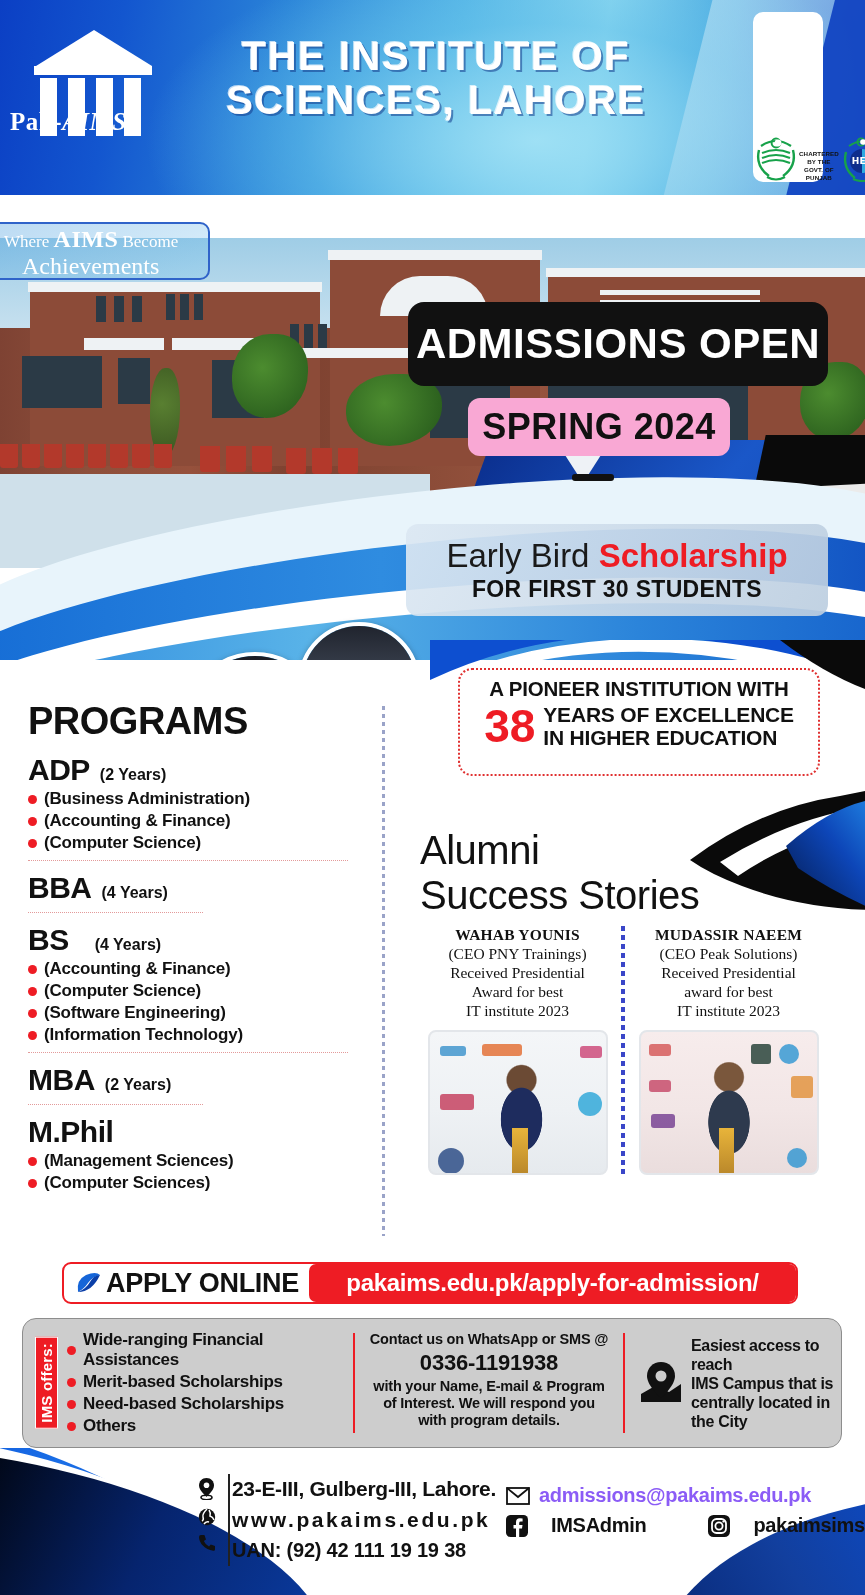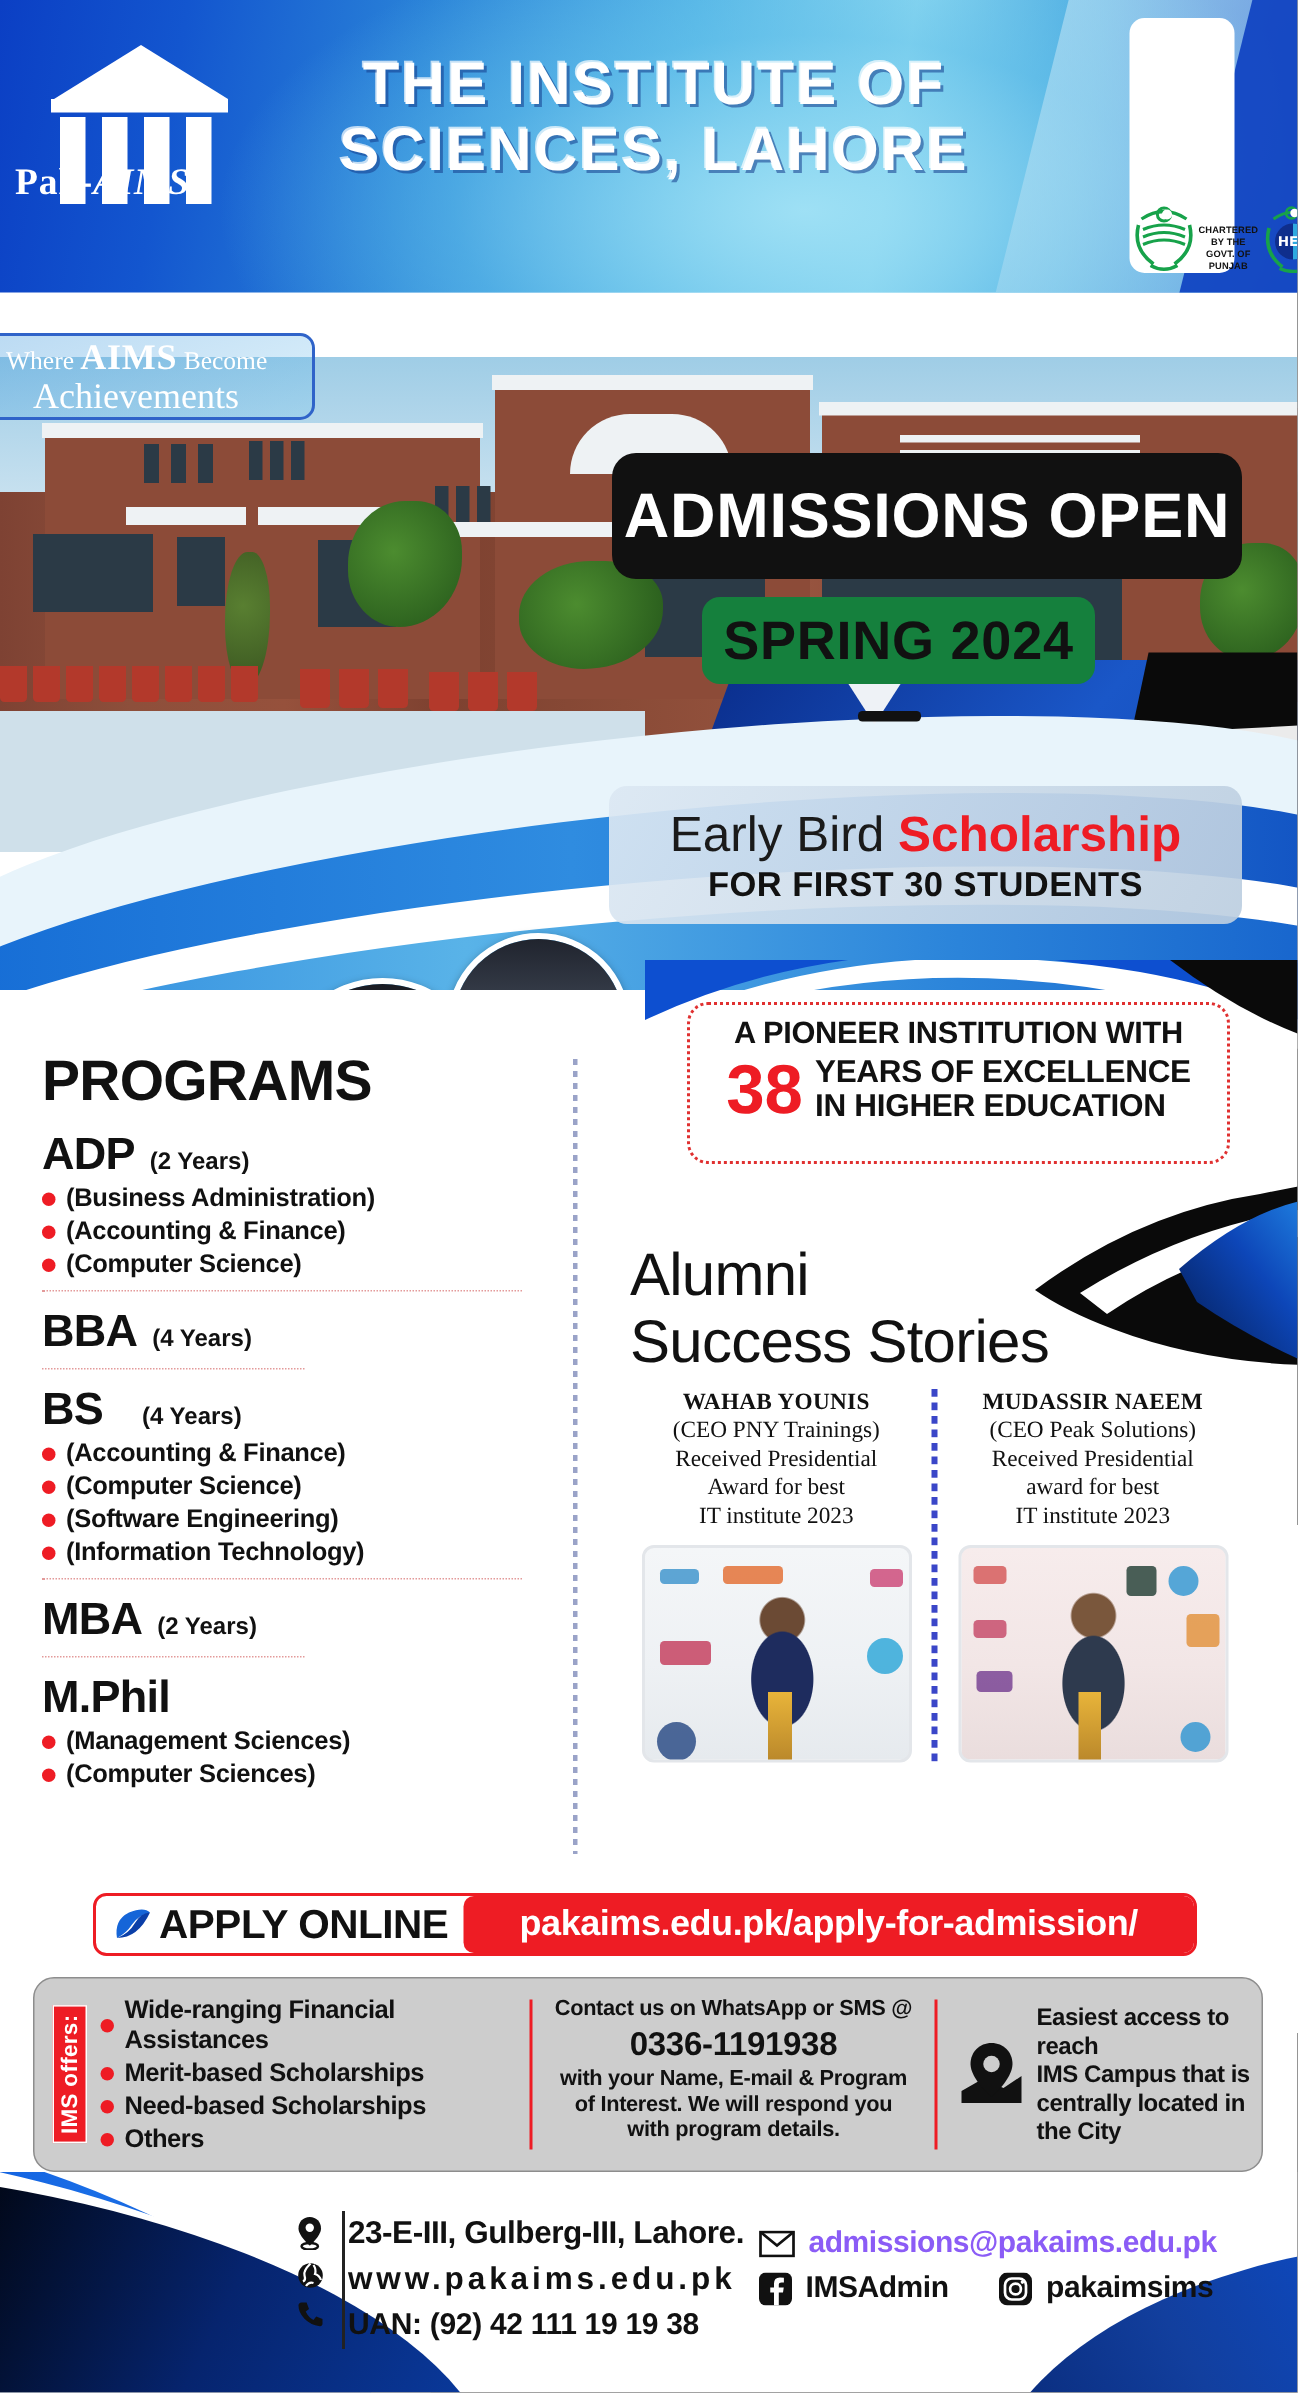--- a/index.html
+++ b/index.html
@@ -164,21 +164,21 @@
     position:absolute; left:408px; top:302px; width:420px; height:84px;
     background:#111111; border-radius:16px;
     display:flex; align-items:center; justify-content:center;
     z-index:8;
   }
   .adm-open span {
     color:#fff; font-weight:bold; font-size:42px; letter-spacing:.5px; white-space:nowrap;
   }
   .adm-spring {
     position:absolute; left:468px; top:398px; width:262px; height:58px;
-    background:#15803d; border-radius:12px;
+    background:#f9a8d4; border-radius:12px;
     display:flex; align-items:center; justify-content:center; z-index:9;
   }
   .adm-spring span { color:#111; font-weight:bold; font-size:36px; letter-spacing:.5px; }
   .adm-tail {
     position:absolute; left:565px; top:455px; width:0; height:0; z-index:8;
     border-left:18px solid transparent; border-right:18px solid transparent;
     border-top:28px solid #eef2f6;
   }
   .adm-dash {
     position:absolute; left:572px; top:474px; width:42px; height:7px;
@@ -325,21 +325,21 @@
   .ft-icons { width:30px; display:flex; flex-direction:column; align-items:center; gap:8px; padding-top:4px; }
   .ft-sep { position:absolute; left:228px; top:26px; width:2px; height:92px; background:#222; z-index:5; }
   .ft-lines { margin-left:14px; }
   .ft-l1 { font-size:21px; font-weight:bold; color:#111; letter-spacing:-.3px; line-height:30px; white-space:nowrap; }
   .ft-l2 { font-size:21px; font-weight:bold; color:#111; letter-spacing:2.6px; line-height:31px; white-space:nowrap; }
   .ft-l3 { font-size:20px; font-weight:bold; color:#111; letter-spacing:-.2px; line-height:30px; white-space:nowrap; }
 
   .ft-col-right { position:absolute; left:506px; top:36px; z-index:5; }
   .ft-r-row { display:flex; align-items:center; margin-bottom:7px; }
   .ft-r-row .txt { font-size:20px; font-weight:bold; color:#8b5cf6; margin-left:9px; letter-spacing:-.3px; }
-  .ft-r-row2 { display:flex; align-items:center; }
+  .ft-r-row2 { display:flex; align-items:center;gap:14px; }
   .ft-r-row2 .txt { font-size:20px; font-weight:bold; color:#111; margin-left:9px; letter-spacing:-.3px; }
   .gapper { width:34px; }
   svg { display:block; }
 </style>
 </head>
 <body>
 
 <div id="poster">
 
   <div class="header">

